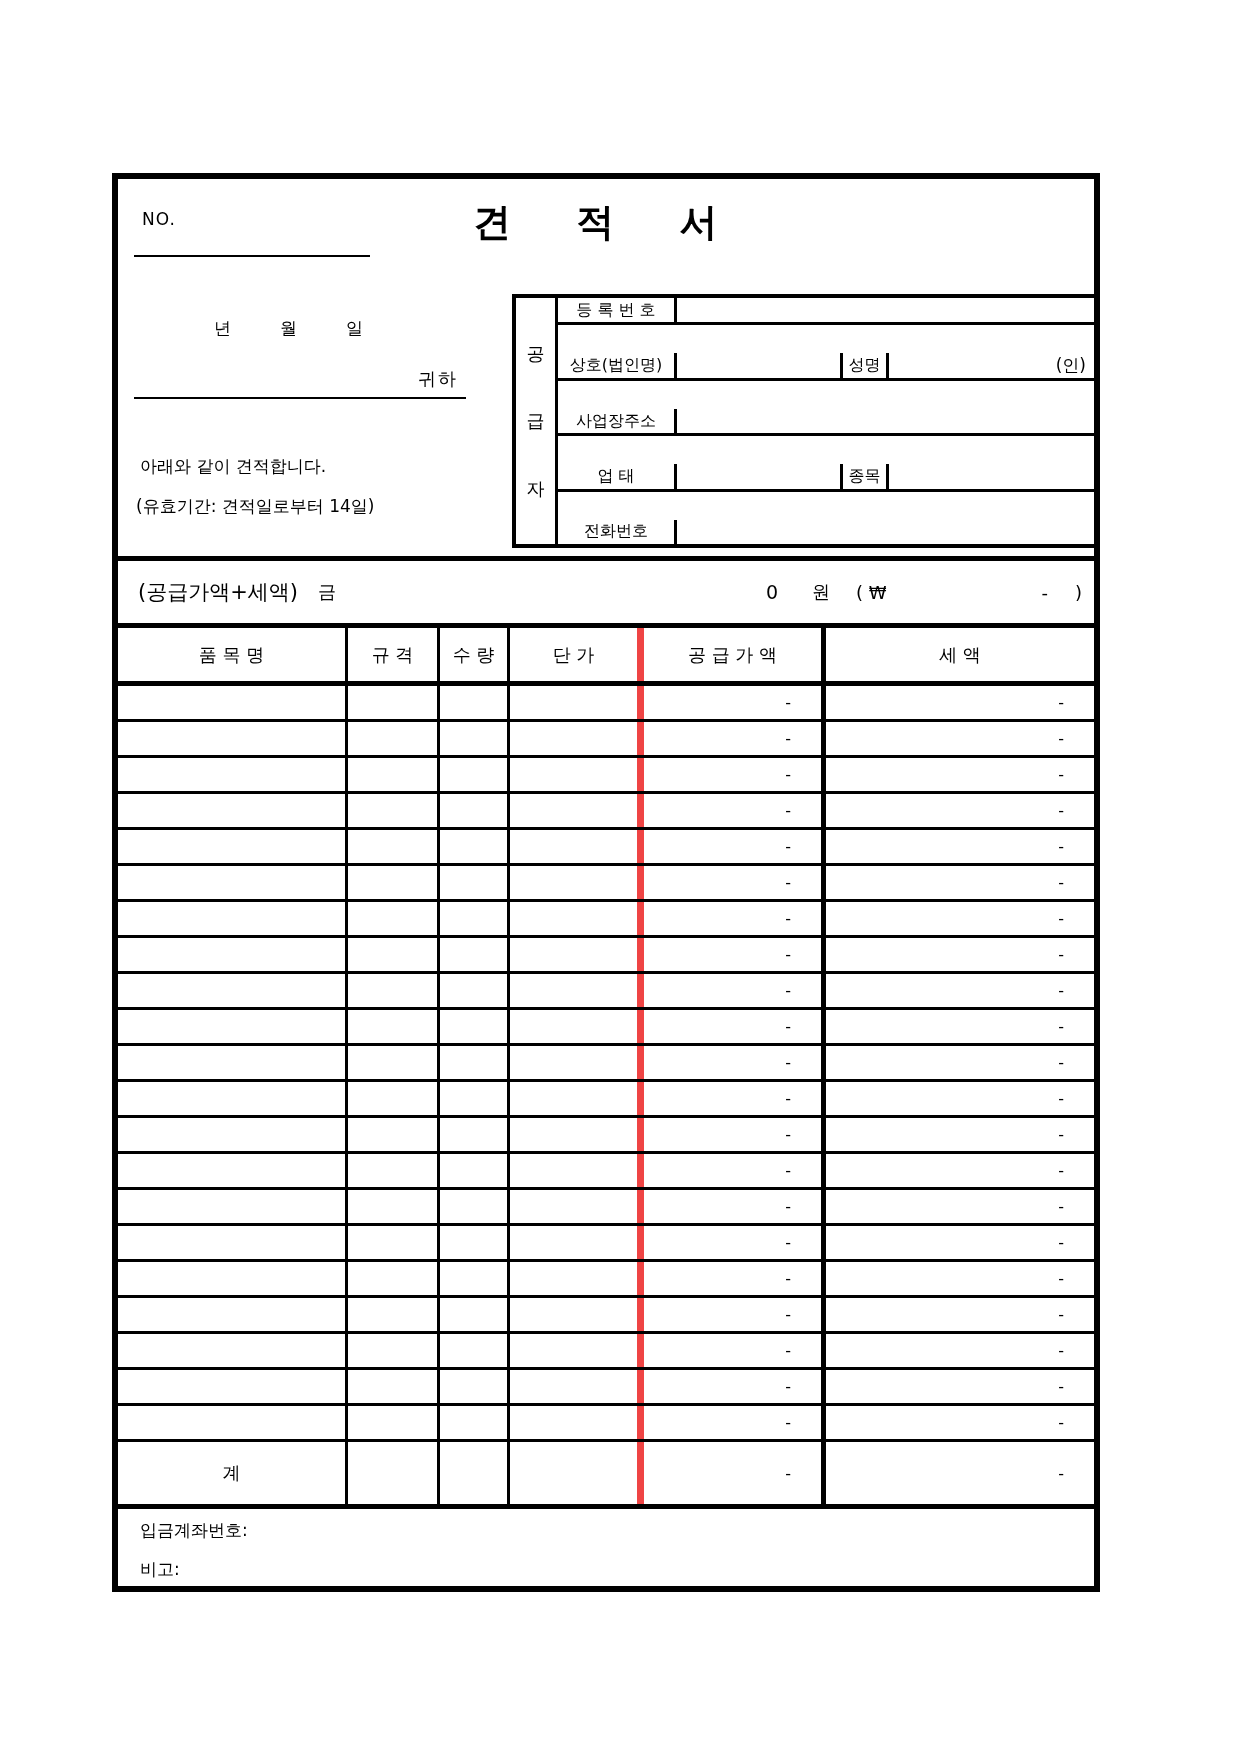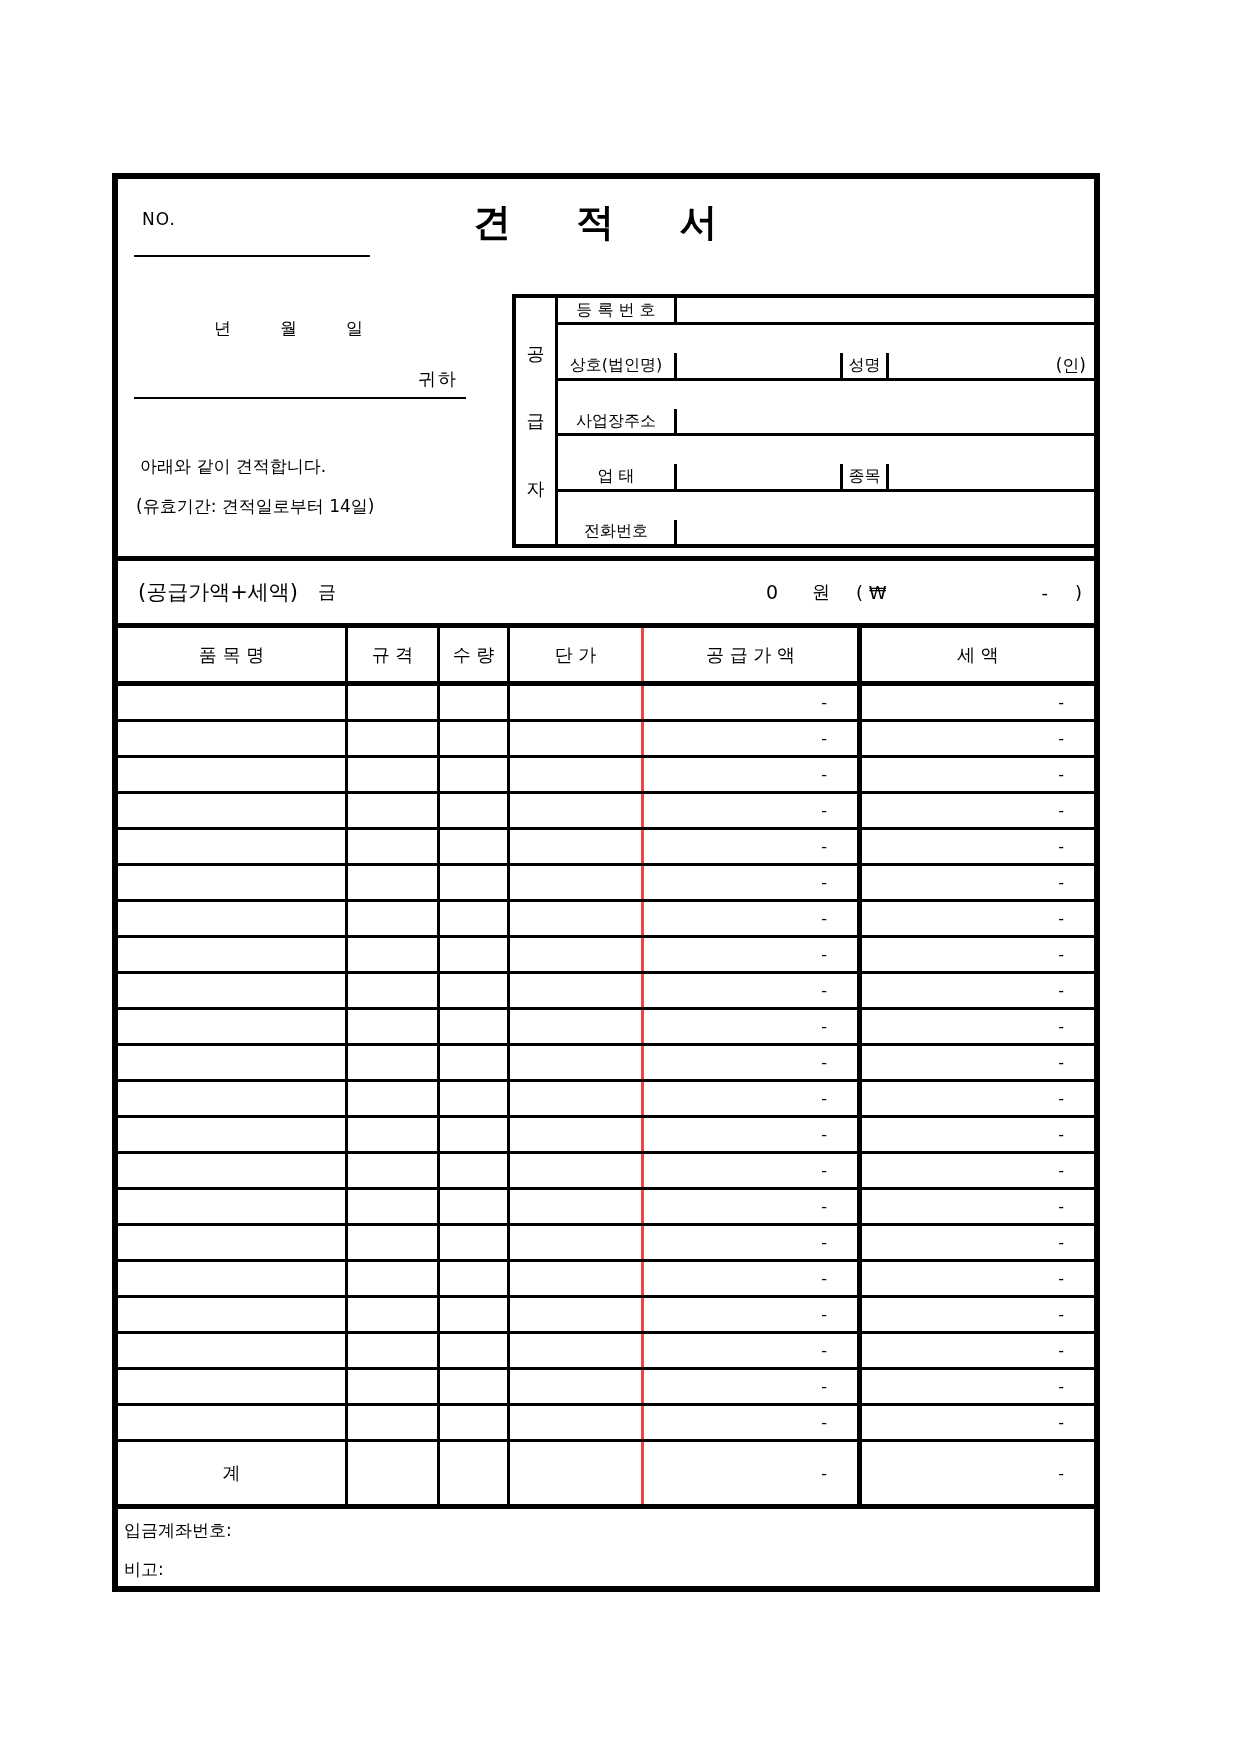--- a/index.html
+++ b/index.html
@@ -53,31 +53,31 @@
   .amount-dash { right:46px; }
   .close-paren { right:12px; }
   
   .items-header { flex:none; display:flex; height:53px; border-bottom:5px solid #000; }
   .items-header .cell { display:flex; align-items:center; justify-content:center;
                         font-size:18px; white-space:nowrap; }
   .cell { box-sizing:border-box; }
   .c1 { flex:none; width:230px; border-right:3px solid #000; }
   .c2 { flex:none; width:92px;  border-right:3px solid #000; }
   .c3 { flex:none; width:70px;  border-right:3px solid #000; }
-  .c4 { flex:none; width:134px; border-right:3px solid #ef4444;text-align:right; }
-  .c5 { flex:none; width:218px; border-right:5px solid #000; }
+  .c4 { flex:none; width:134px; border-right:7px solid #ef4444;text-align:right; }
+  .c5 { flex:none; width:182px; border-right:5px solid #000; }
   .c6 { flex:1; }
   .item-row { flex:none; display:flex; height:36px; border-bottom:3px solid #000; box-sizing:border-box; }
   .item-row .cell { height:100%; }
   .num-cell { display:flex; align-items:center; justify-content:flex-end;
               padding-right:30px; font-size:16px; }
   .total-row { flex:none; display:flex; height:62px; border-bottom:5px solid #000; box-sizing:content-box; }
   .total-row .c1 { display:flex; align-items:center; justify-content:center; font-size:18px; }
   
-  .doc-footer { flex:1; padding:10px 6px; box-sizing:border-box; }
+  .doc-footer { flex:1; padding:10px 22px; box-sizing:border-box; }
   .footer-line { font-size:17px; margin-bottom:16px; }
 </style>
 </head>
 <body>
 
 <div class="sheet">
   <div class="doc">
 
     <div class="top-section">
       <div class="no-label">NO.</div>

